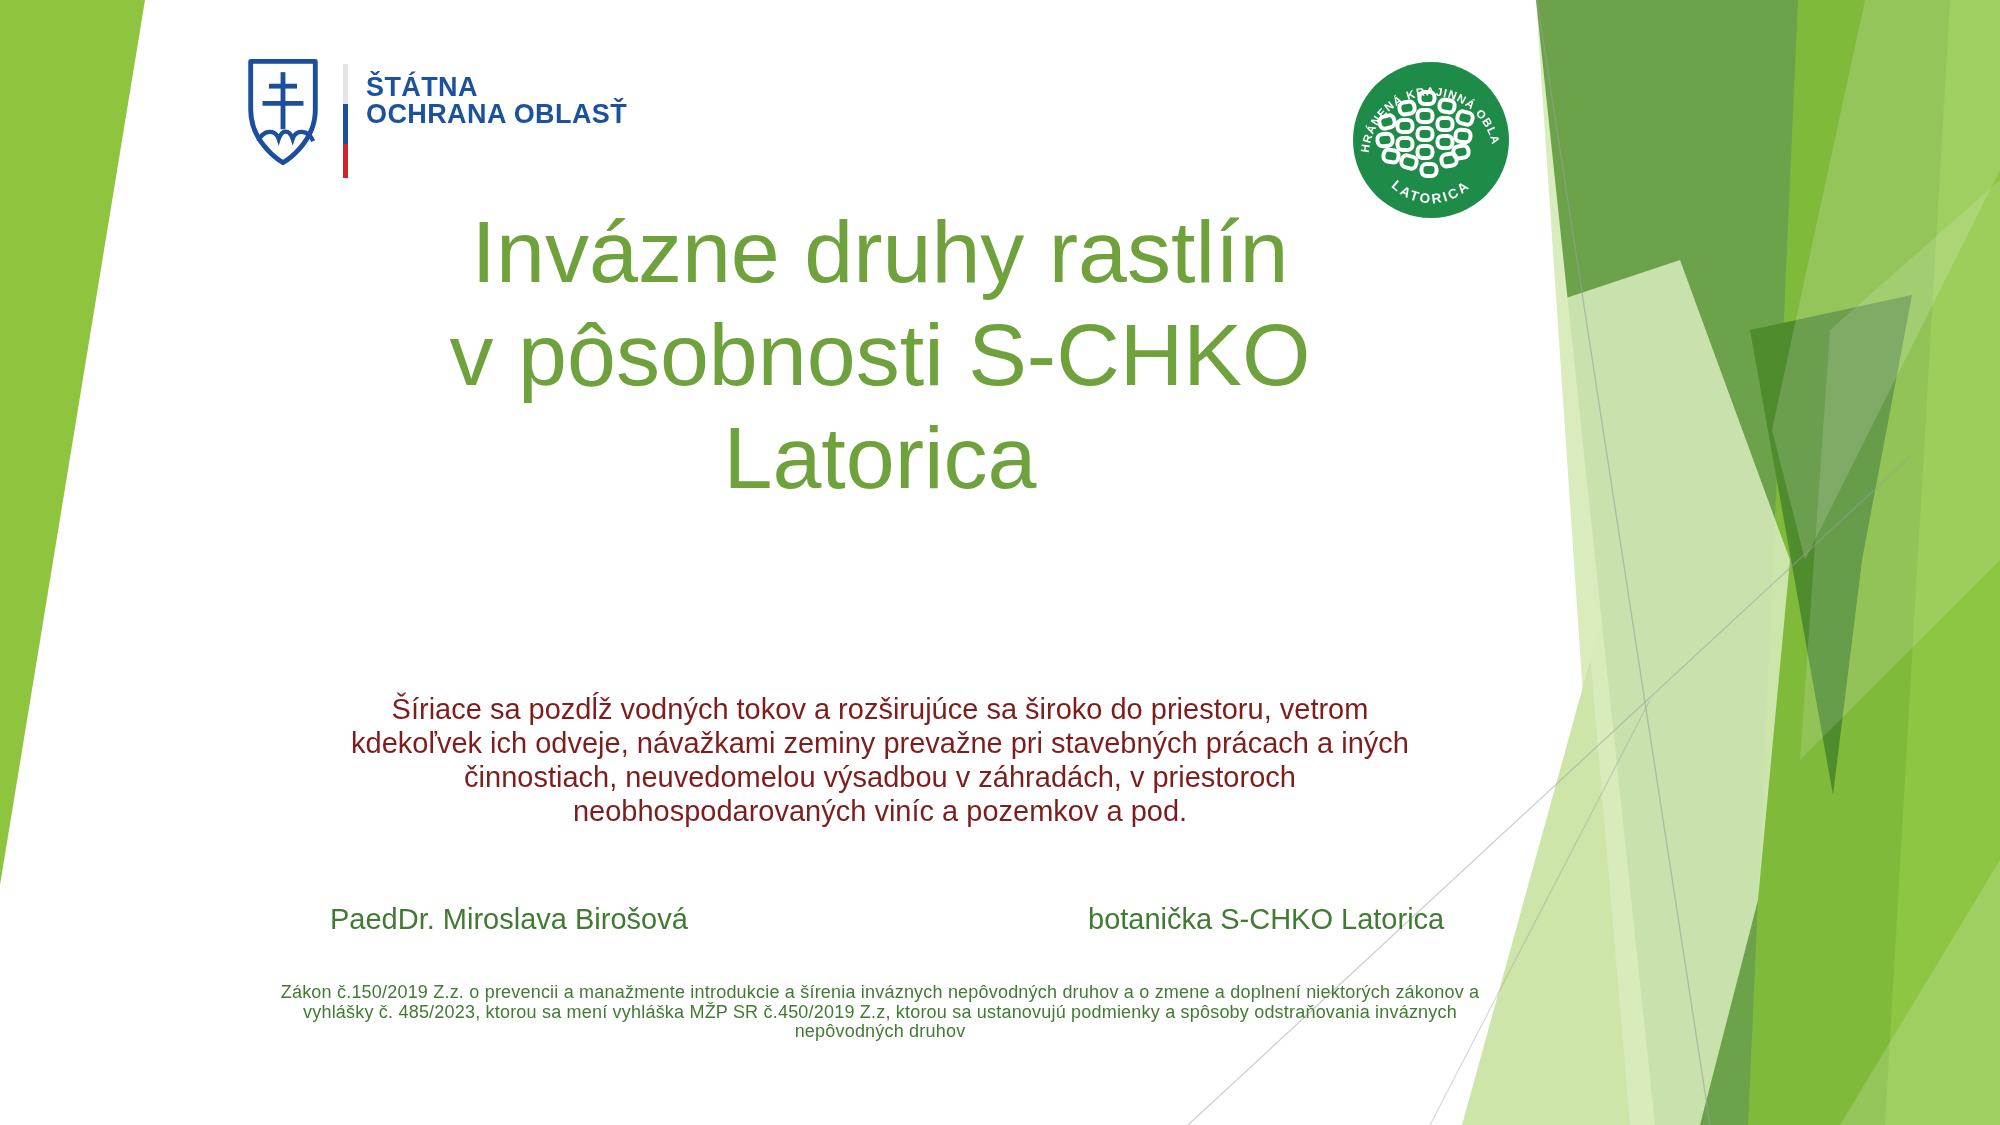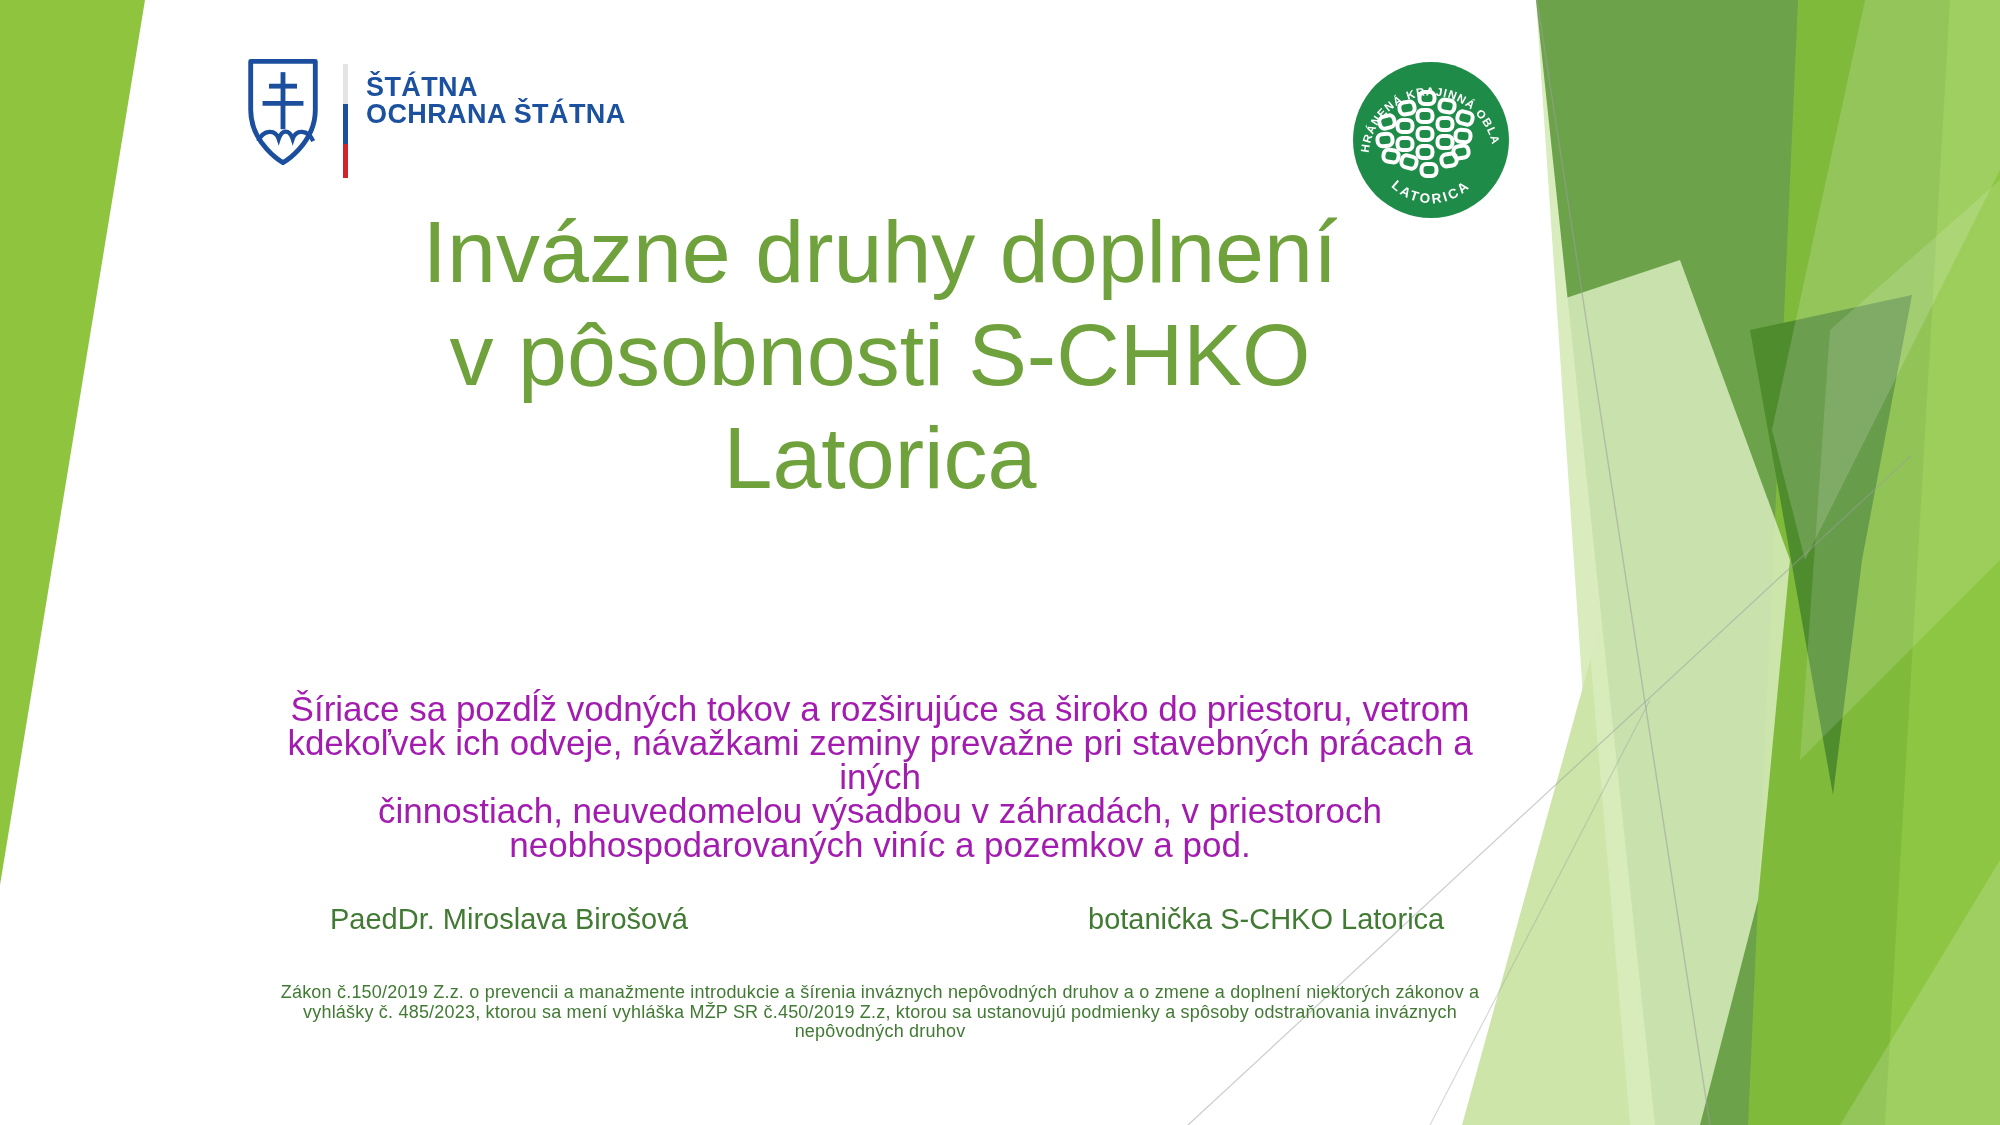--- a/index.html
+++ b/index.html
@@ -26,22 +26,22 @@
   .chko-logo{position:absolute;left:1351px;top:60px;width:160px;height:160px;}
   
   .preline{white-space:pre-line;}
   .title{
     position:absolute;left:270px;top:200px;width:1220px;
     text-align:center;color:#6FA23C;
     font-size:88px;line-height:103px;font-weight:normal;margin:0;
   }
   .subtitle{
     position:absolute;left:270px;top:692px;width:1220px;
-    text-align:center;color:#a21caf;
-    font-size:35px;line-height:34px;
+    text-align:center;color:#7f1d1d;
+    font-size:29px;line-height:34px;
   }
   .author-line{position:absolute;left:0;top:903px;width:2000px;height:40px;color:#417A33;font-size:29px;}
   .author-name{position:absolute;left:330px;top:0;white-space:nowrap;}
   .author-role{position:absolute;left:1048px;top:0;white-space:nowrap;margin-left:40px;}
   .legal{
     position:absolute;left:260px;top:983px;width:1240px;
     text-align:center;color:#417A33;
     font-size:18px;line-height:19.5px;letter-spacing:.2px;
   }
 </style>
@@ -80,21 +80,21 @@
       </g>
       <path d="M12,79 C17,68 28,68 31,77 C34,68 41,68 44,77 C47,68 58,68 63,79" fill="none" stroke="#1B4F9E" stroke-width="4"></path>
     </svg>
     <div class="org-bar">
       <div class="seg1"></div>
       <div class="seg2"></div>
       <div class="seg3"></div>
     </div>
     <div class="org-text">
       <div>ŠTÁTNA</div>
-      <div>OCHRANA ŠTÁTNA</div>
+      <div>OCHRANA OBLASŤ</div>
     </div>
   </div>
 
   <svg class="chko-logo" viewBox="-80 -80 160 160">
     <circle cx="0" cy="0" r="78" fill="#1E8B49"></circle>
     <defs>
       <path id="arcTop" d="M -62,10 A 62.5,62.5 0 0 1 62,10" fill="none"></path>
       <path id="arcBottom" d="M -52,28 A 56,56 0 0 0 52,28" fill="none"></path>
     </defs>
     <text font-size="11.5" font-weight="bold" fill="#ffffff" letter-spacing="1.1" font-family="Liberation Sans, sans-serif">
@@ -122,21 +122,21 @@
         <rect x="-7.5" y="-6" width="15" height="12" rx="5" transform="translate(14,-12)"></rect>
         <rect x="-7.5" y="-6" width="15" height="12" rx="5" transform="translate(14,6)"></rect>
         <rect x="-7.5" y="-6" width="15" height="12" rx="5" transform="translate(18,24) rotate(-10)"></rect>
         <rect x="-7.5" y="-6" width="15" height="12" rx="5" transform="translate(34,-18) rotate(15)"></rect>
         <rect x="-7.5" y="-6" width="15" height="12" rx="5" transform="translate(32,0) rotate(5)"></rect>
         <rect x="-7.5" y="-6" width="15" height="12" rx="5" transform="translate(30,16) rotate(-10)"></rect>
       </g>
     </g>
   </svg>
 
-  <h1 class="title preline">Invázne druhy doplnení
+  <h1 class="title preline">Invázne druhy rastlín
 v pôsobnosti S-CHKO
 Latorica</h1>
 
   <div class="subtitle preline">Šíriace sa pozdĺž vodných tokov a rozširujúce sa široko do priestoru, vetrom
 kdekoľvek ich odveje, návažkami zeminy prevažne pri stavebných prácach a iných
 činnostiach, neuvedomelou výsadbou v záhradách, v priestoroch
 neobhospodarovaných viníc a pozemkov a pod.</div>
 
   <div class="author-line">
     <span class="author-name">PaedDr. Miroslava Birošová</span>

